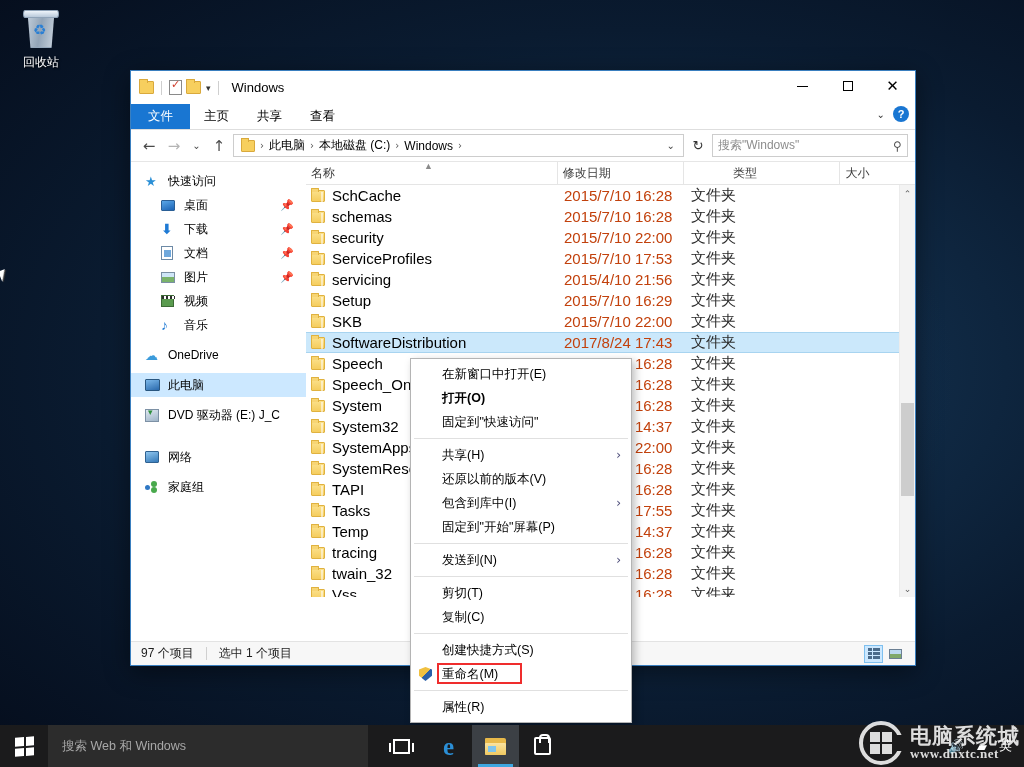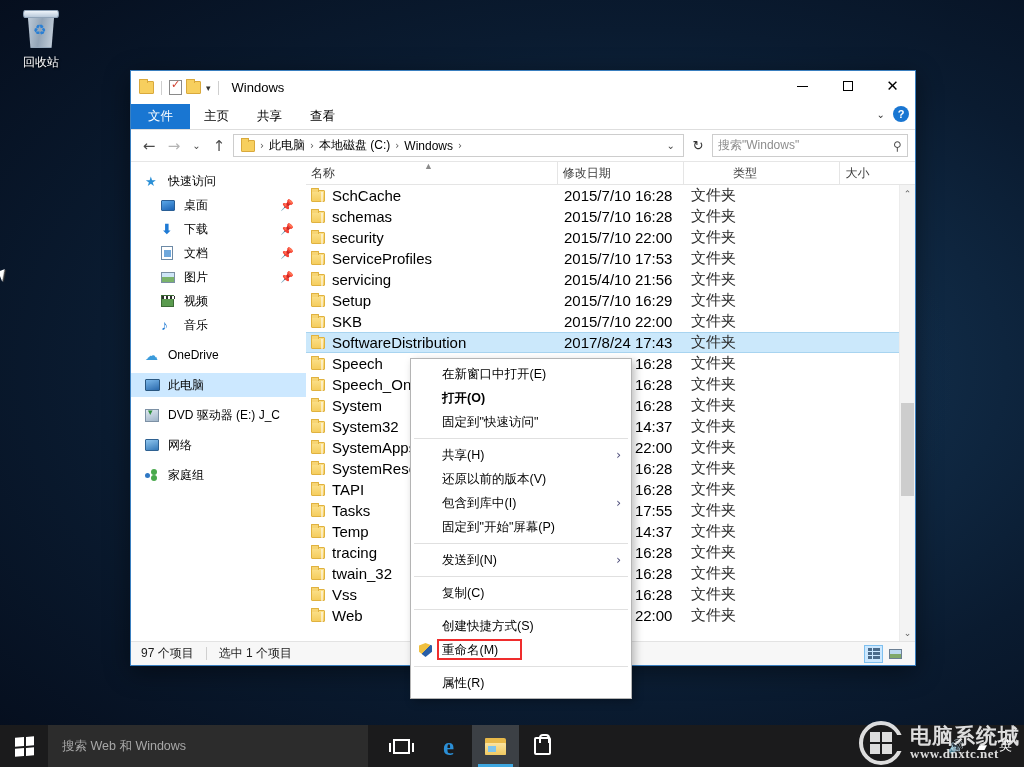--- a/index.html
+++ b/index.html
@@ -205,21 +205,21 @@
   .ch.name { width: 253px; }
   .ch.date { width: 127px; }
   .ch.type { width: 113px; margin-left: 44px; }
   .ch.size { width: 75px; border-right: none; }
 
   .rows { flex: 1; overflow: hidden; position: relative; }
   .row { height: 21px; display: flex; align-items: center; font-size: 15px; color: #000; }
   .row.sel { background: #cbe8fb; border-top: 1px solid #a8d4f0; border-bottom: 1px solid #a8d4f0; height: 21px; }
   .cell { padding-left: 5px; white-space: nowrap; overflow: hidden; }
   .cell.name { width: 253px; display: flex; align-items: center; }
-  .cell.date { width: 127px; color: #000000; }
+  .cell.date { width: 127px; color: #c2410c; }
   .cell.type { width: 113px; color: #2b2b2b; }
   .folder-ico {
     width: 14px; height: 12px; position: relative; margin-right: 7px; flex: none;
     background: linear-gradient(180deg,#fbe08a,#f5cd5e);
     border: 1px solid #e0b23f; border-radius: 0 1px 1px 1px;
   }
   .folder-ico::before {
     content:""; position:absolute; left:-1px; top:-3px; width:6px; height:3px;
     background: #f7d574; border: 1px solid #e0b23f; border-bottom: none; border-radius: 1px 1px 0 0;
   }
@@ -240,21 +240,21 @@
   .vs-arrow.bottom { position: absolute; bottom: 0; left: 0; right: 0; }
   .vs-thumb {
     position: absolute; left: 1px; right: 1px; top: 218px; height: 93px;
     background: #cdcdcd;
   }
 
   
   .statusbar {
     height: 24px; border-top: 1px solid #e3e3e3; background: #f7f7f7;
     display: flex; align-items: center; font-size: 12px; color: #1d1d1d;
-    padding: 0 10px; gap: 0;
+    padding: 0 10px; gap: 0; margin-top: 44px;
   }
   .st-text { padding-right: 12px; }
   .st-div { width: 1px; height: 13px; background: #d0d0d0; margin-right: 12px; }
   .view-btns { margin-left: auto; display: flex; gap: 3px; }
   .vb { width: 19px; height: 18px; display: flex; align-items: center; justify-content: center; }
   .vb.active { background: #cce8ff; border: 1px solid #7fc0ef; }
   .vb-details { display: grid; grid-template-columns: 4px 7px; grid-template-rows: repeat(3,3px); gap: 1px; }
   .vb-details i { background: #4b6b8a; display: block; }
   .vb-thumb { width: 13px; height: 10px; background: linear-gradient(180deg,#bcd9f0 50%,#7fa86a 50%); border: 1px solid #6b7f93; }
 
@@ -516,21 +516,21 @@
               <span class="ic-pc"></span>
             </span>
           <span class="nav-label">此电脑</span>
         </div>
         <div class="nav-item" style="margin-top:6px">
           <span class="nav-ico">
               <span class="ic-dvd"></span>
             </span>
           <span class="nav-label">DVD 驱动器 (E:) J_C</span>
         </div>
-        <div class="nav-item" style="margin-top:6px">
+        <div class="nav-item" style="margin-top:18px">
           <span class="nav-ico">
               <span class="ic-net"></span>
             </span>
           <span class="nav-label">网络</span>
         </div>
         <div class="nav-item" style="margin-top:6px">
           <span class="nav-ico">
               <span class="ic-home">
                 <i class="d1"></i>
                 <i class="d2"></i>
@@ -775,20 +775,23 @@
       <div class="mi">
         <span>固定到"开始"屏幕(P)</span>
       </div>
       <div class="msep"></div>
       <div class="mi">
         <span>发送到(N)</span>
         <span class="arrow">›</span>
       </div>
       <div class="msep"></div>
       <div class="mi">
+        <span>剪切(T)</span>
+      </div>
+      <div class="mi">
         <span>复制(C)</span>
       </div>
       <div class="msep"></div>
       <div class="mi">
         <span>创建快捷方式(S)</span>
       </div>
       <div class="mi">
         <span class="shield"></span>
         <span>重命名(M)</span>
         <span class="hl-box" style="border-color: rgb(239, 45, 45);"></span>

